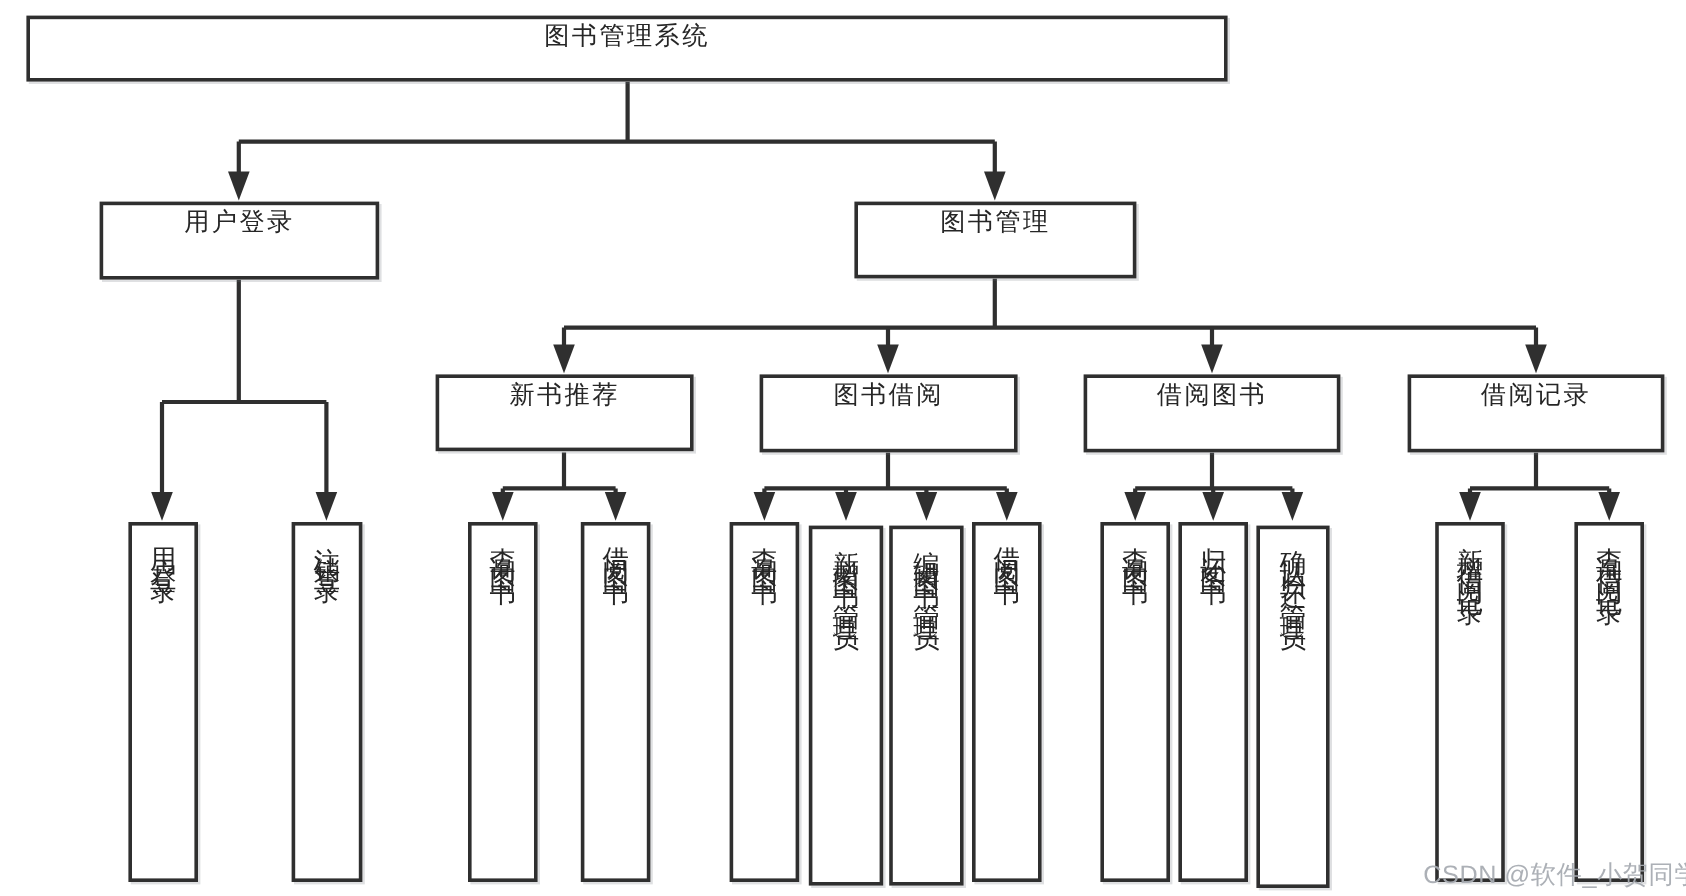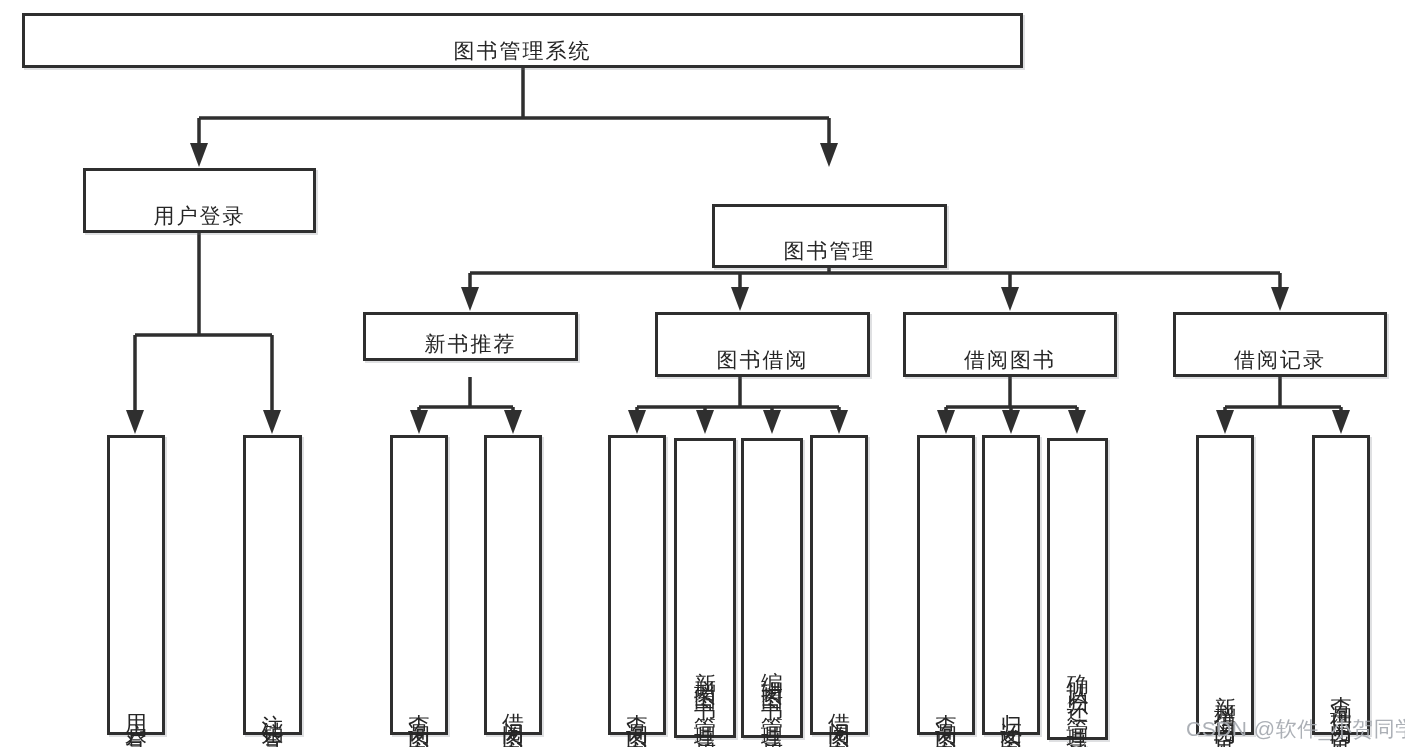--- a/index.html
+++ b/index.html
@@ -16,21 +16,21 @@
     left: 0; top: 0;
     width: 1405px; height: 747px;
   }
   .node {
     position: absolute;
     box-sizing: border-box;
     background: #ffffff;
     border: 3px solid #2f2f2f;
     box-shadow: 2px 2px 0 rgba(110,115,125,0.22);
     display: flex;
-    align-items: flex-end;
+    align-items: flex-start;
     justify-content: center;
   }
   .node .lbl {
     color: #262626;
     font-size: 21px;
     letter-spacing: 2px;
     white-space: nowrap;
   }
   .node.leaf .lbl {
     writing-mode: vertical-rl;
@@ -95,28 +95,28 @@
     </g>
   </svg>
 
   <div class="node" style="left:22px; top:13px; width:1001px; height:55px;">
     <span class="lbl">图书管理系统</span>
   </div>
 
   <div class="node" style="left:83px; top:168px; width:233px; height:65px;">
     <span class="lbl">用户登录</span>
   </div>
-  <div class="node" style="left:712px; top:168px; width:235px; height:64px;margin-top:36px;">
+  <div class="node" style="left:712px; top:168px; width:235px; height:64px;">
     <span class="lbl">图书管理</span>
   </div>
 
-  <div class="node" style="left:363px; top:312px; width:215px; height:49px;">
+  <div class="node" style="left:363px; top:312px; width:215px; height:64px;">
     <span class="lbl">新书推荐</span>
   </div>
-  <div class="node" style="left:633px; top:312px; width:215px; height:65px;margin-left:22px;">
+  <div class="node" style="left:633px; top:312px; width:215px; height:65px;">
     <span class="lbl">图书借阅</span>
   </div>
   <div class="node" style="left:903px; top:312px; width:214px; height:65px;">
     <span class="lbl">借阅图书</span>
   </div>
   <div class="node" style="left:1173px; top:312px; width:214px; height:65px;">
     <span class="lbl">借阅记录</span>
   </div>
 
   <div class="node leaf" style="left:107px; top:435px; width:58px; height:300px;">

